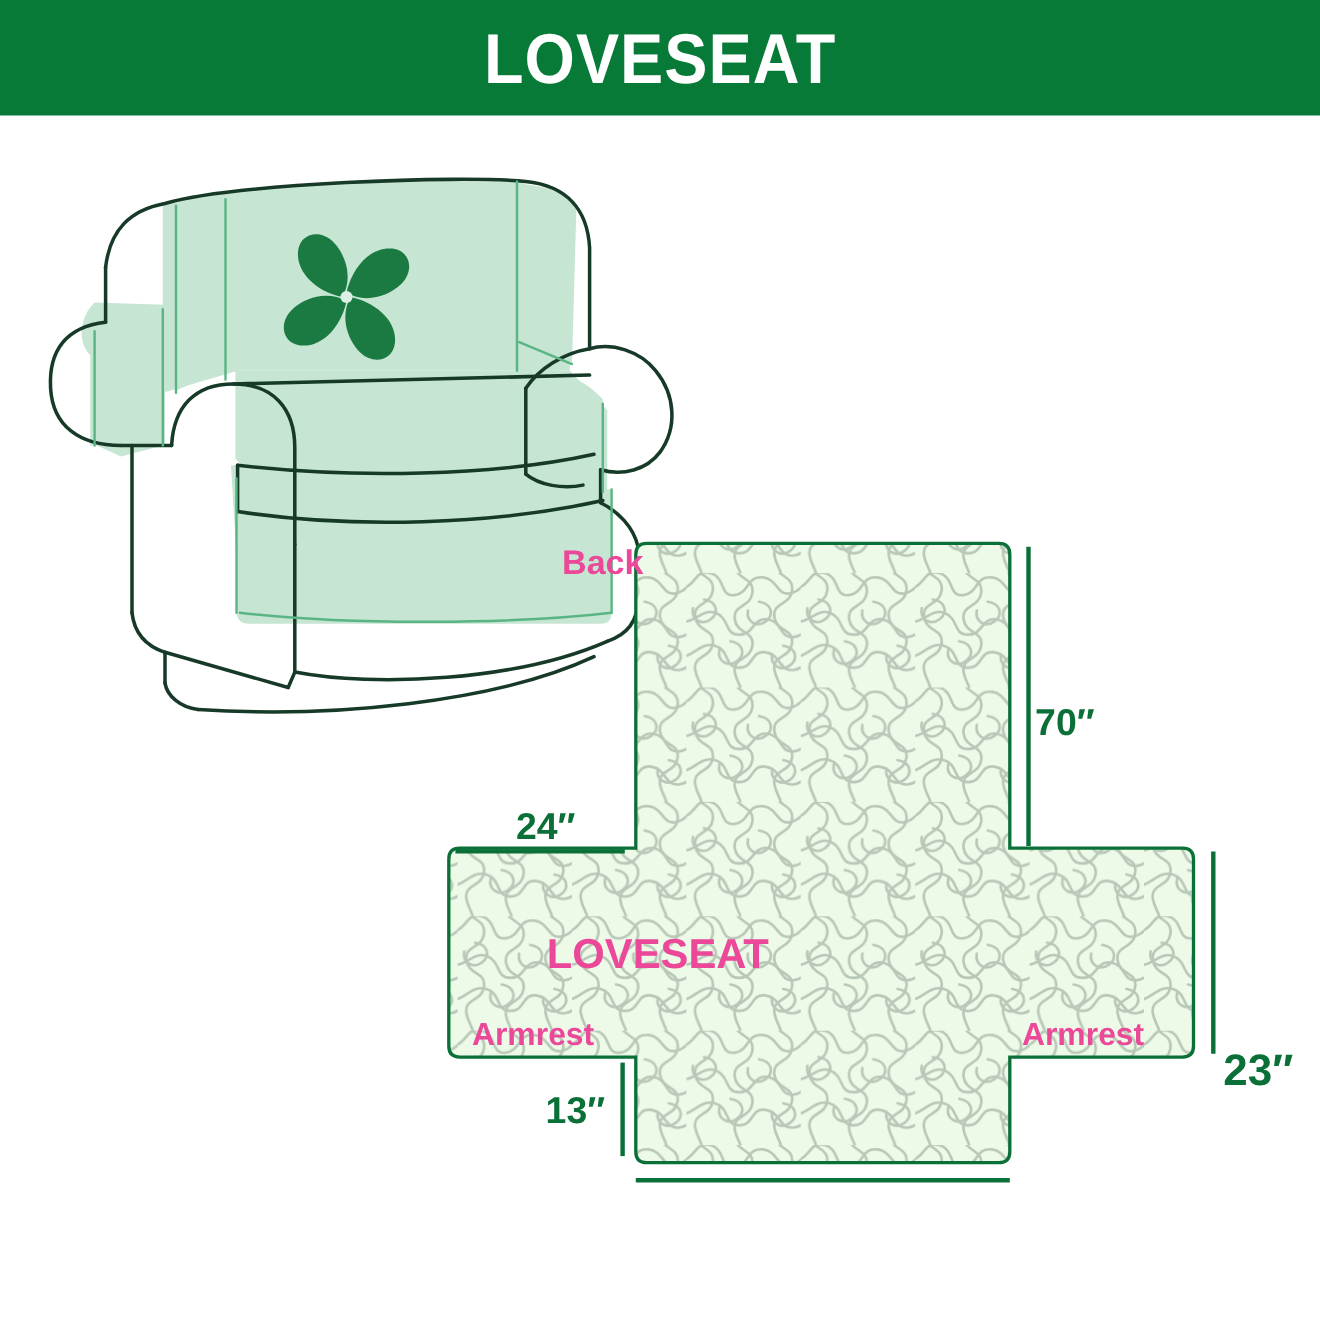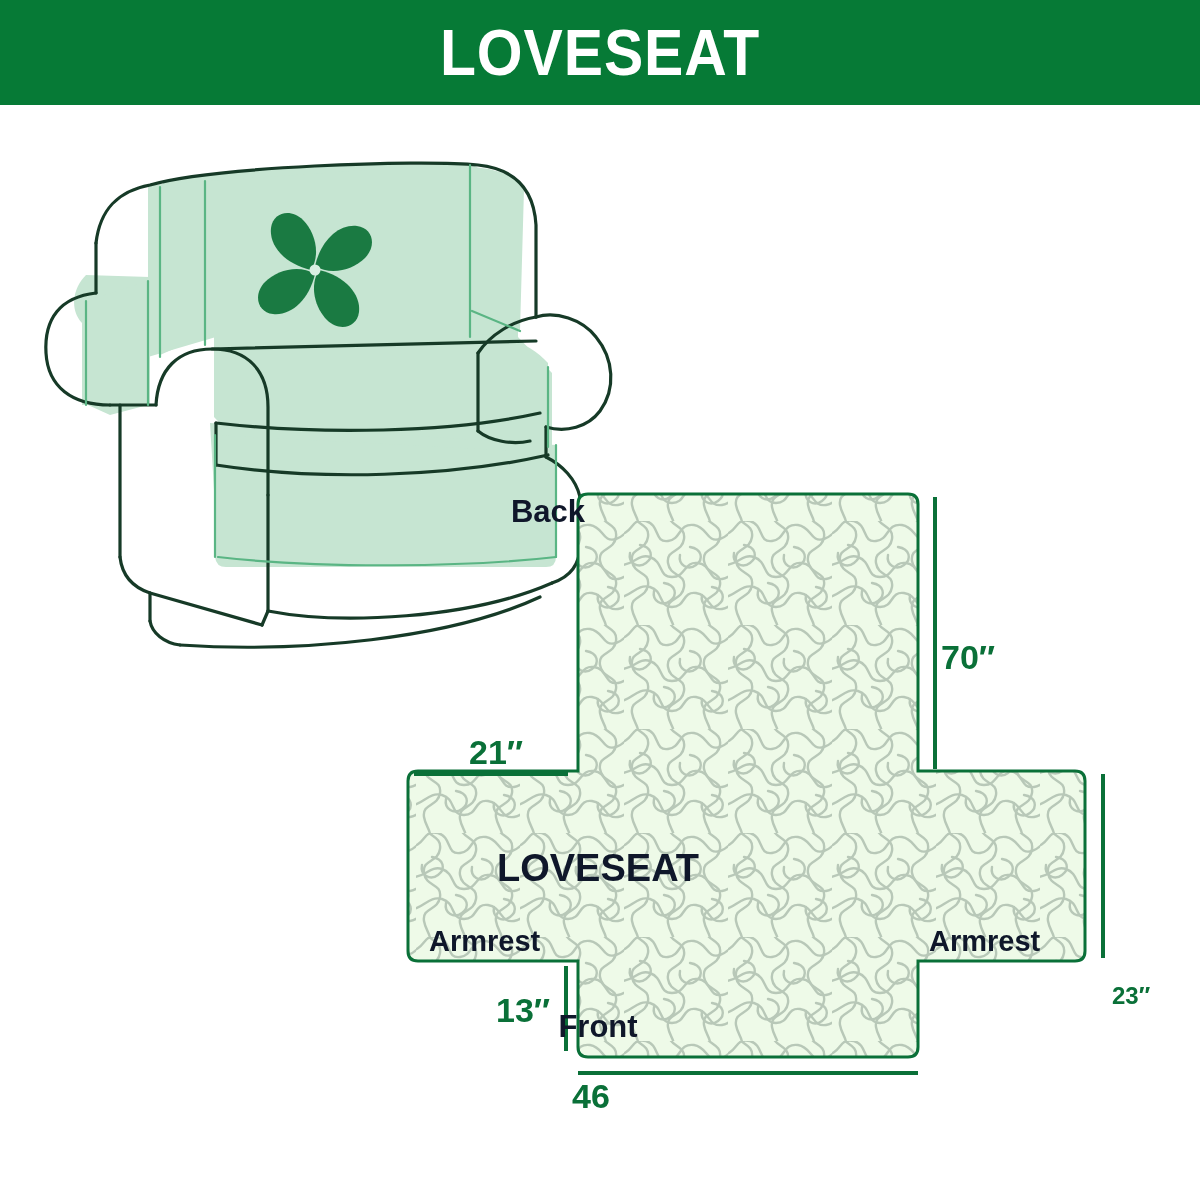--- a/index.html
+++ b/index.html
@@ -28,21 +28,21 @@
     font-family:"Liberation Sans", sans-serif;
   }
 
   
   .stage{position:absolute;left:0;top:105px;width:1200px;height:1095px;}
   .svg-layer{position:absolute;left:0;top:0;width:1200px;height:1095px;}
 
   
   .lbl{
     position:absolute;
-    color:#0f172a;
+    color:#ec4899;
     font-weight:700;
     font-family:"Liberation Sans", sans-serif;
     white-space:nowrap;
     line-height:1;
   }
   .lbl-back{left:0;top:391px;width:1200px;text-align:center;font-size:31px;}
   .lbl-back span{position:relative;left:-52px;}
   .lbl-center{left:0;top:744px;width:1200px;text-align:center;font-size:38px;letter-spacing:0px;}
   .lbl-center span{position:relative;left:-2px;}
   .lbl-armrest-l{left:429px;top:822px;font-size:29px;}
@@ -53,21 +53,21 @@
   .dim{
     position:absolute;
     color:#0a7038;
     font-weight:700;
     font-family:"Liberation Sans", sans-serif;
     white-space:nowrap;
     line-height:1;
   }
   .dim-40{left:941px;top:535px;font-size:34px;}
   .dim-24{left:469px;top:630px;font-size:34px;}
-  .dim-23{left:1112px;top:879px;font-size:24px;}
+  .dim-23{left:1112px;top:848px;font-size:40px;}
   .dim-13{left:496px;top:888px;font-size:34px;text-align:center;}
   .dim-46{left:0;top:974px;width:1200px;text-align:center;font-size:34px;}
   .dim-46 span{position:relative;left:-9px;}
 </style>
 </head>
 <body>
 
 <div id="page">
 
   <div class="header-band">
@@ -241,26 +241,20 @@
     </svg>
 
     <div class="lbl lbl-back">
       <span>Back</span>
     </div>
     <div class="lbl lbl-center">
       <span>LOVESEAT</span>
     </div>
     <div class="lbl lbl-armrest-l">Armrest</div>
     <div class="lbl lbl-armrest-r">Armrest</div>
-    <div class="lbl lbl-front">
-      <span>Front</span>
-    </div>
 
     <div class="dim dim-40">70″</div>
-    <div class="dim dim-24">21″</div>
+    <div class="dim dim-24">24″</div>
     <div class="dim dim-23">23″</div>
     <div class="dim dim-13">13″</div>
-    <div class="dim dim-46">
-      <span>46</span>
-    </div>
 
   </div>
 </div>
 
 </body></html>

